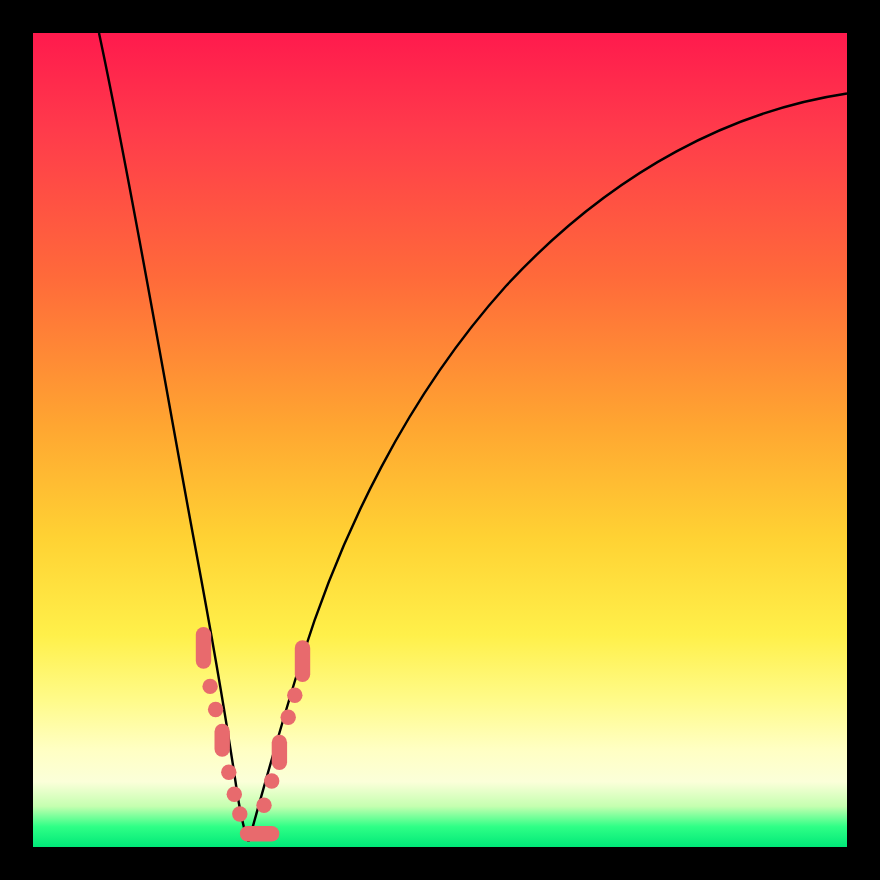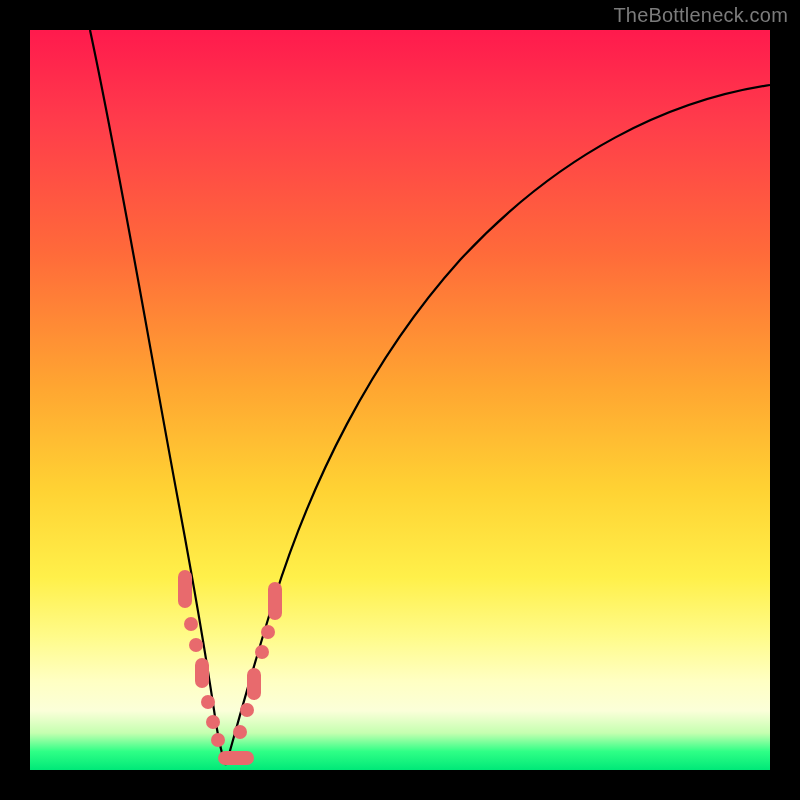--- a/index.html
+++ b/index.html
@@ -101,14 +101,13 @@
       <rect class="marker-cap" x="188" y="721" width="36" height="14" rx="7"></rect>
 
       <circle class="marker" cx="210" cy="702" r="7"></circle>
       <circle class="marker" cx="217" cy="680" r="7"></circle>
       <rect class="marker-cap" x="217" y="638" width="14" height="32" rx="7"></rect>
       <circle class="marker" cx="232" cy="622" r="7"></circle>
       <circle class="marker" cx="238" cy="602" r="7"></circle>
       <rect class="marker-cap" x="238" y="552" width="14" height="38" rx="7"></rect>
     </svg>
   </div>
-  <div class="watermark">TheBottleneck.com</div>
 </div>
 
 </body></html>

